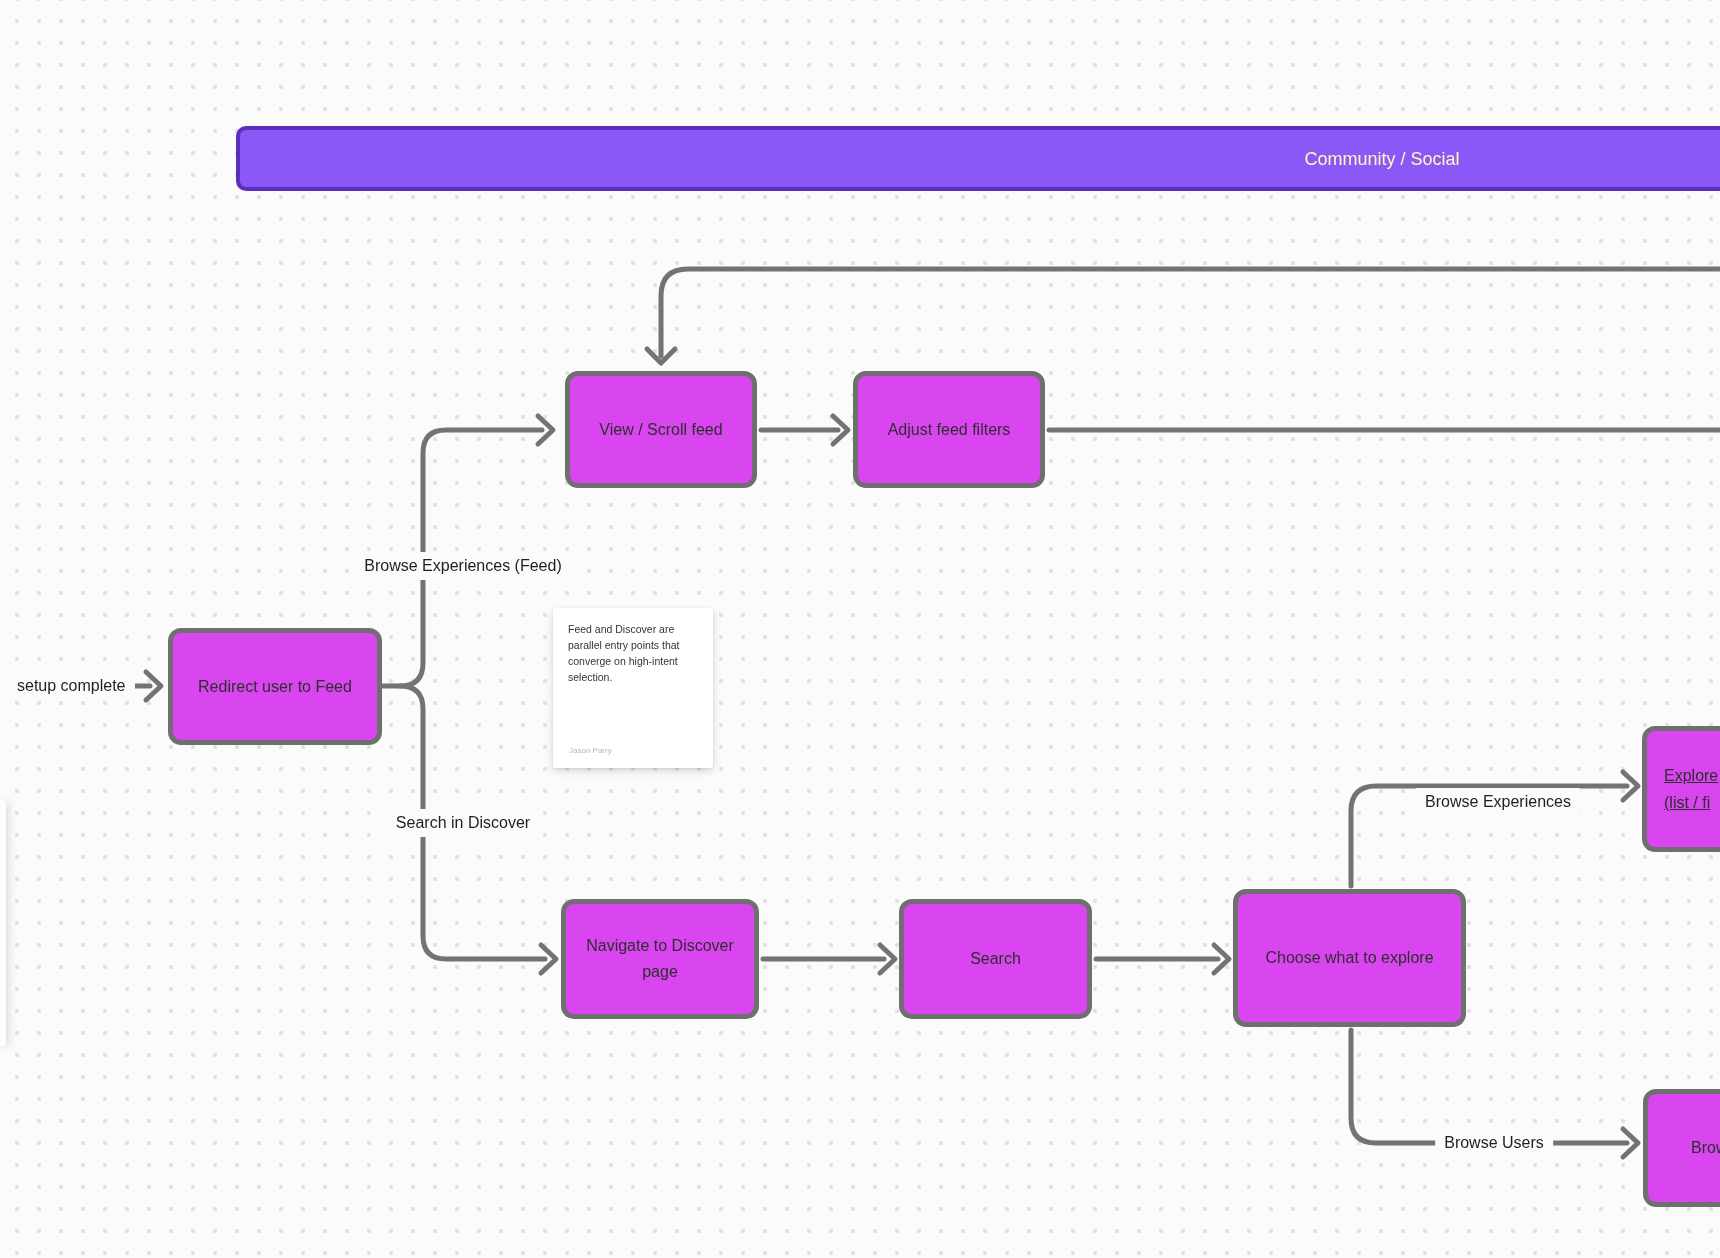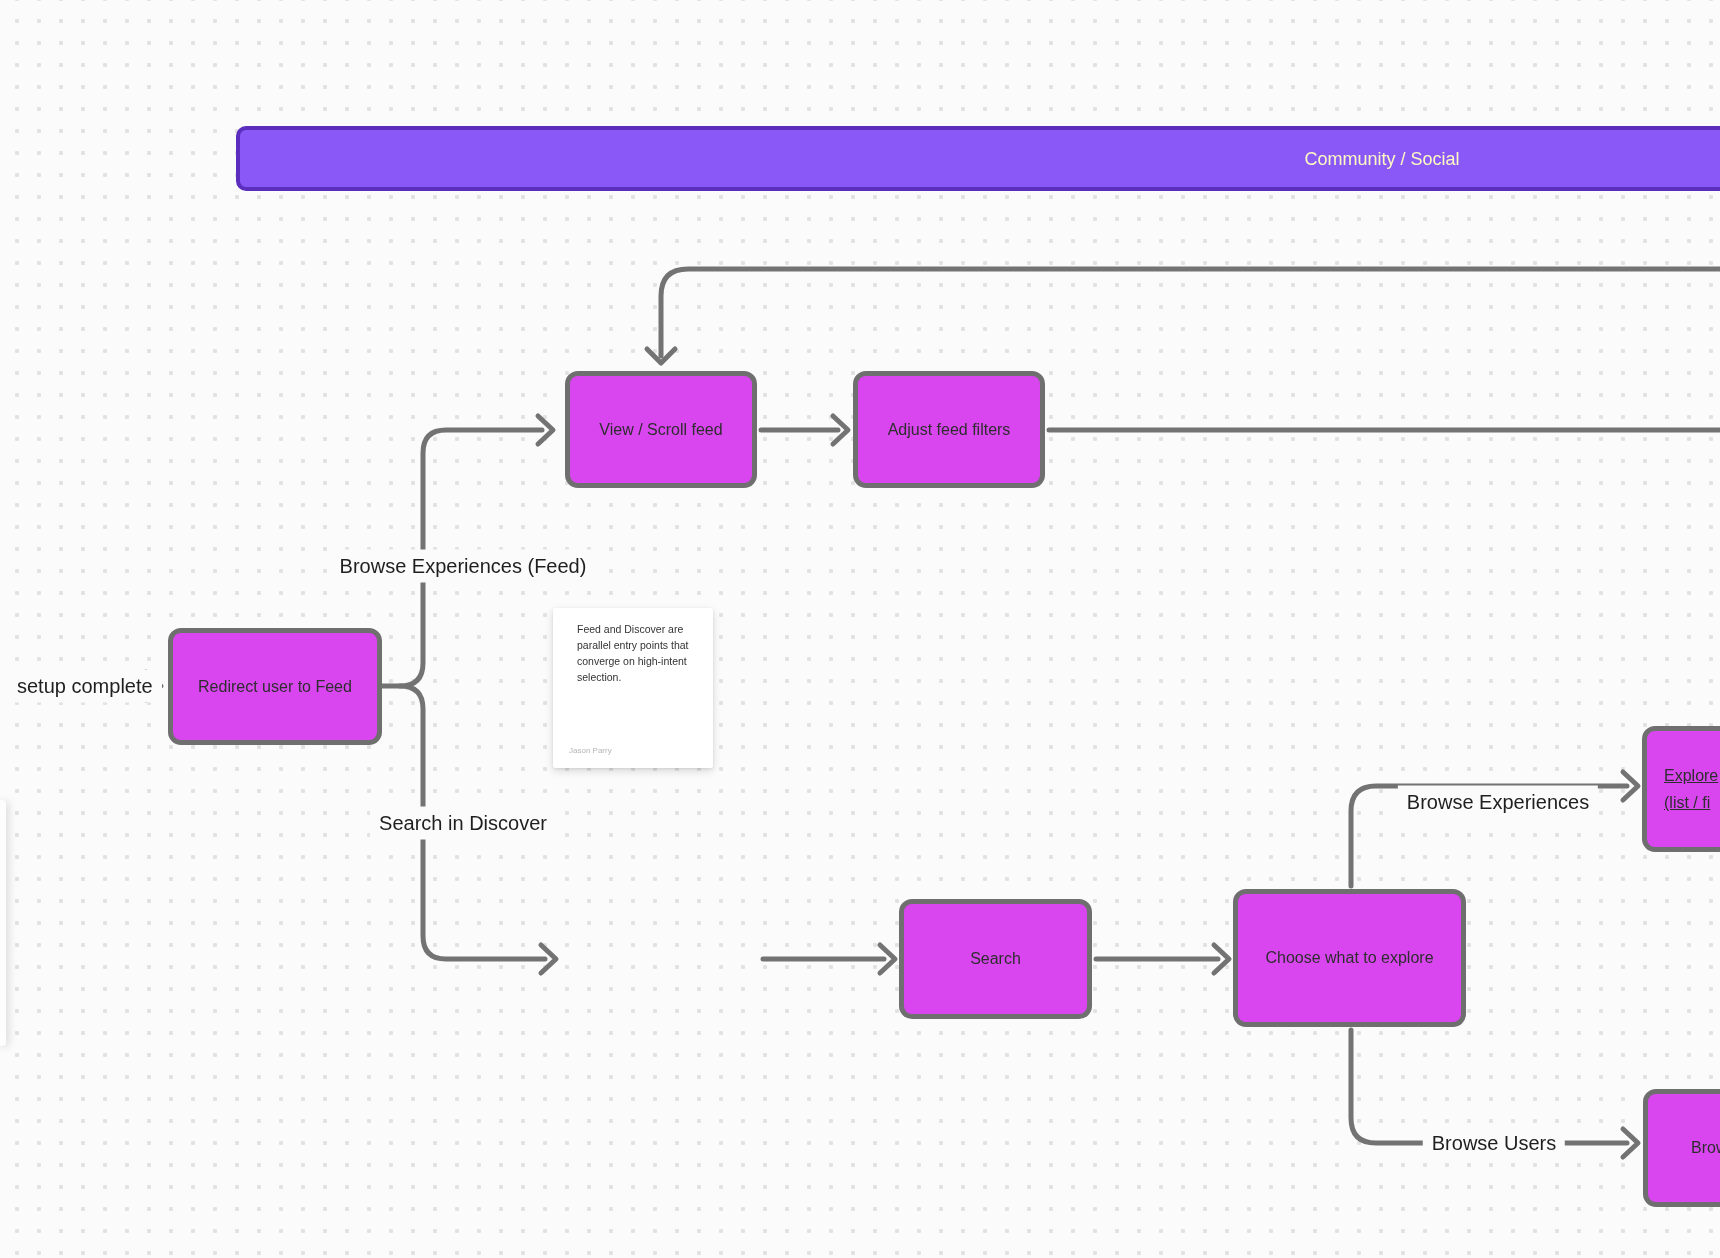--- a/index.html
+++ b/index.html
@@ -20,41 +20,41 @@
     display:flex;align-items:center;justify-content:center;text-align:center;
     color:#2e2e2e;font-size:16px;line-height:26px;box-sizing:border-box;
   }
   .node .lbl{padding:0 10px;}
   .node.partial{justify-content:flex-start;text-align:left;}
   .node.partial .plines{padding-left:17px;line-height:27px;text-decoration:underline;}
   .node.partial .plbl{padding-left:43px;}
 
   .edge-label{
     position:absolute;transform:translate(-50%,-50%);
-    font-size:20px;color:#1f1f1f;white-space:nowrap;
+    font-size:16px;color:#1f1f1f;white-space:nowrap;
     background:#fbfbfb;padding:5px 9px;
   }
   .edge-label.right-anchor{transform:translate(0,-50%);}
 
   .section-banner{
     position:absolute;left:236px;top:126px;width:1494px;height:65px;box-sizing:border-box;
     background:#8a58f6;border:4px solid #5b2ebd;border-radius:10px;
   }
   .section-banner .title{
     position:absolute;left:1142px;top:50%;transform:translate(-50%,-50%);
     color:#fef9c3;font-size:18px;font-weight:500;white-space:nowrap;
   }
 
   .sticky{
     position:absolute;left:553px;top:608px;width:160px;height:160px;box-sizing:border-box;
     background:#ffffff;border-radius:2px;
     box-shadow:0 3px 9px rgba(0,0,0,0.14),0 1px 3px rgba(0,0,0,0.08);
     padding:13px 15px;
   }
-  .sticky .txt{font-size:10.5px;line-height:16px;color:#333333;margin-left:9px;}
+  .sticky .txt{font-size:10.5px;line-height:16px;color:#333333;}
   .sticky .author{position:absolute;left:16px;bottom:13px;font-size:8px;color:#b5b5b5;}
 
   .edge-strip{
     position:absolute;left:-4px;top:800px;width:10px;height:246px;background:#fdfdfd;
     border-radius:4px;box-shadow:3px 1px 8px rgba(0,0,0,0.12);
   }
 </style>
 </head>
 <body>
 
@@ -111,20 +111,23 @@
   </div>
 
   <div class="node" style="left:853px;top:371px;width:192px;height:117px;">
     <span class="lbl">Adjust feed filters</span>
   </div>
 
   <div class="node" style="left:168px;top:628px;width:214px;height:117px;">
     <span class="lbl">Redirect user to Feed</span>
   </div>
 
+  <div class="node" style="left:561px;top:899px;width:198px;height:120px;">
+    <span class="lbl">Navigate to Discover page</span>
+  </div>
 
   <div class="node" style="left:1233px;top:889px;width:233px;height:138px;">
     <span class="lbl">Choose what to explore</span>
   </div>
 
   <div class="node" style="left:899px;top:899px;width:193px;height:120px;">
     <span class="lbl">Search</span>
   </div>
 
   <div class="node partial" style="left:1642px;top:726px;width:100px;height:126px;">

